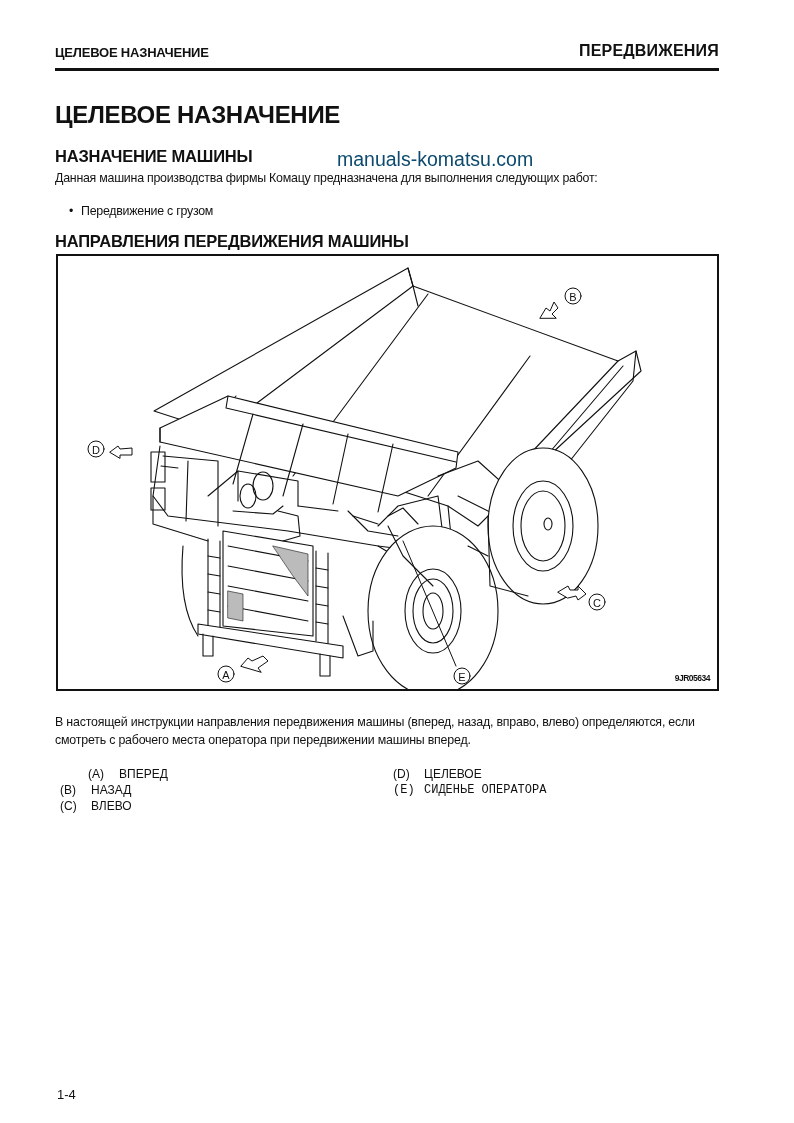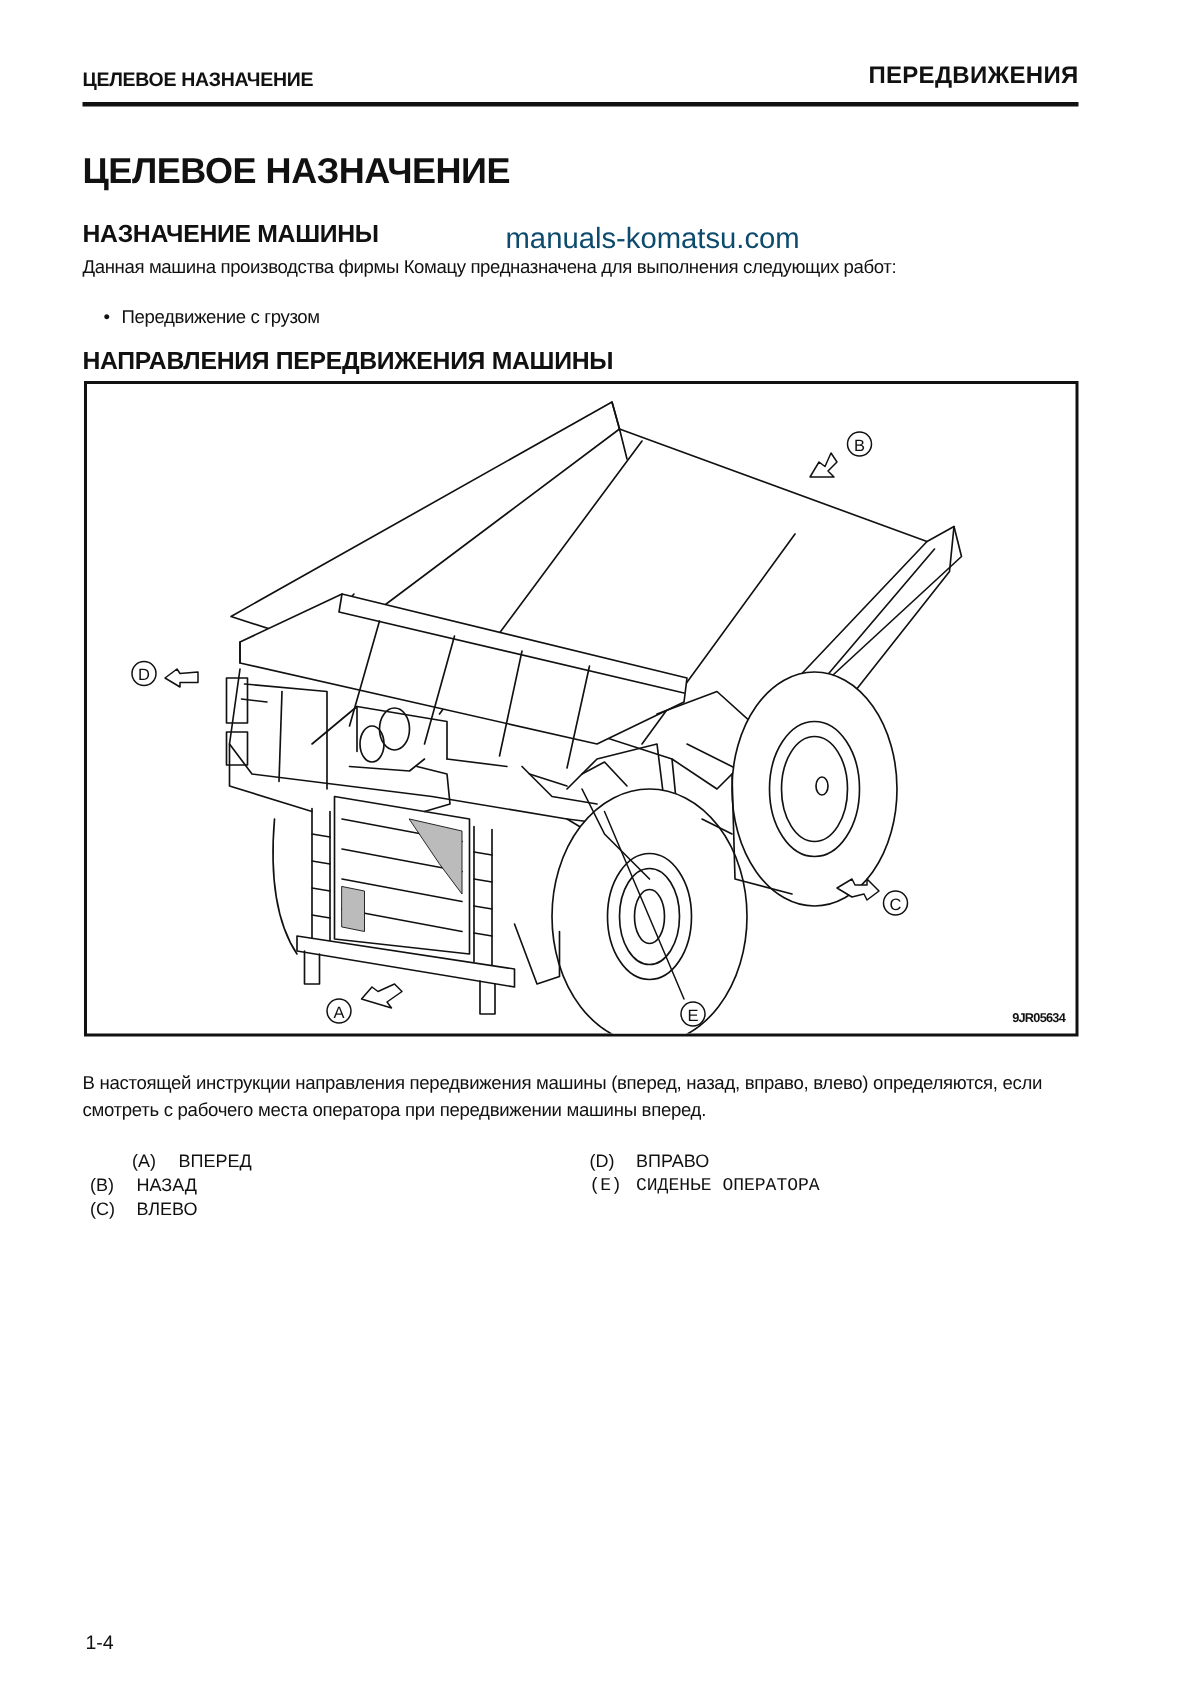--- a/index.html
+++ b/index.html
@@ -168,20 +168,20 @@
   <div class="legend-item" style="left:0; top:0;margin-left:28px;">
     <span class="key">(A)</span><span>ВПЕРЕД</span>
   </div>
   <div class="legend-item" style="left:0; top:16px;">
     <span class="key">(B)</span><span>НАЗАД</span>
   </div>
   <div class="legend-item" style="left:0; top:32px;">
     <span class="key">(C)</span><span>ВЛЕВО</span>
   </div>
   <div class="legend-item" style="left:333px; top:0;">
-    <span class="key">(D)</span><span>ВПРАВО</span>
+    <span class="key">(D)</span><span>ЦЕЛЕВОЕ</span>
   </div>
   <div class="legend-item" style="left:333px; top:16px;font-family:Liberation Mono, monospace;">
     <span class="key">(E)</span><span>СИДЕНЬЕ ОПЕРАТОРА</span>
   </div>
 </div>
 
 <div class="page-number">1-4</div>
 
 </body></html>

